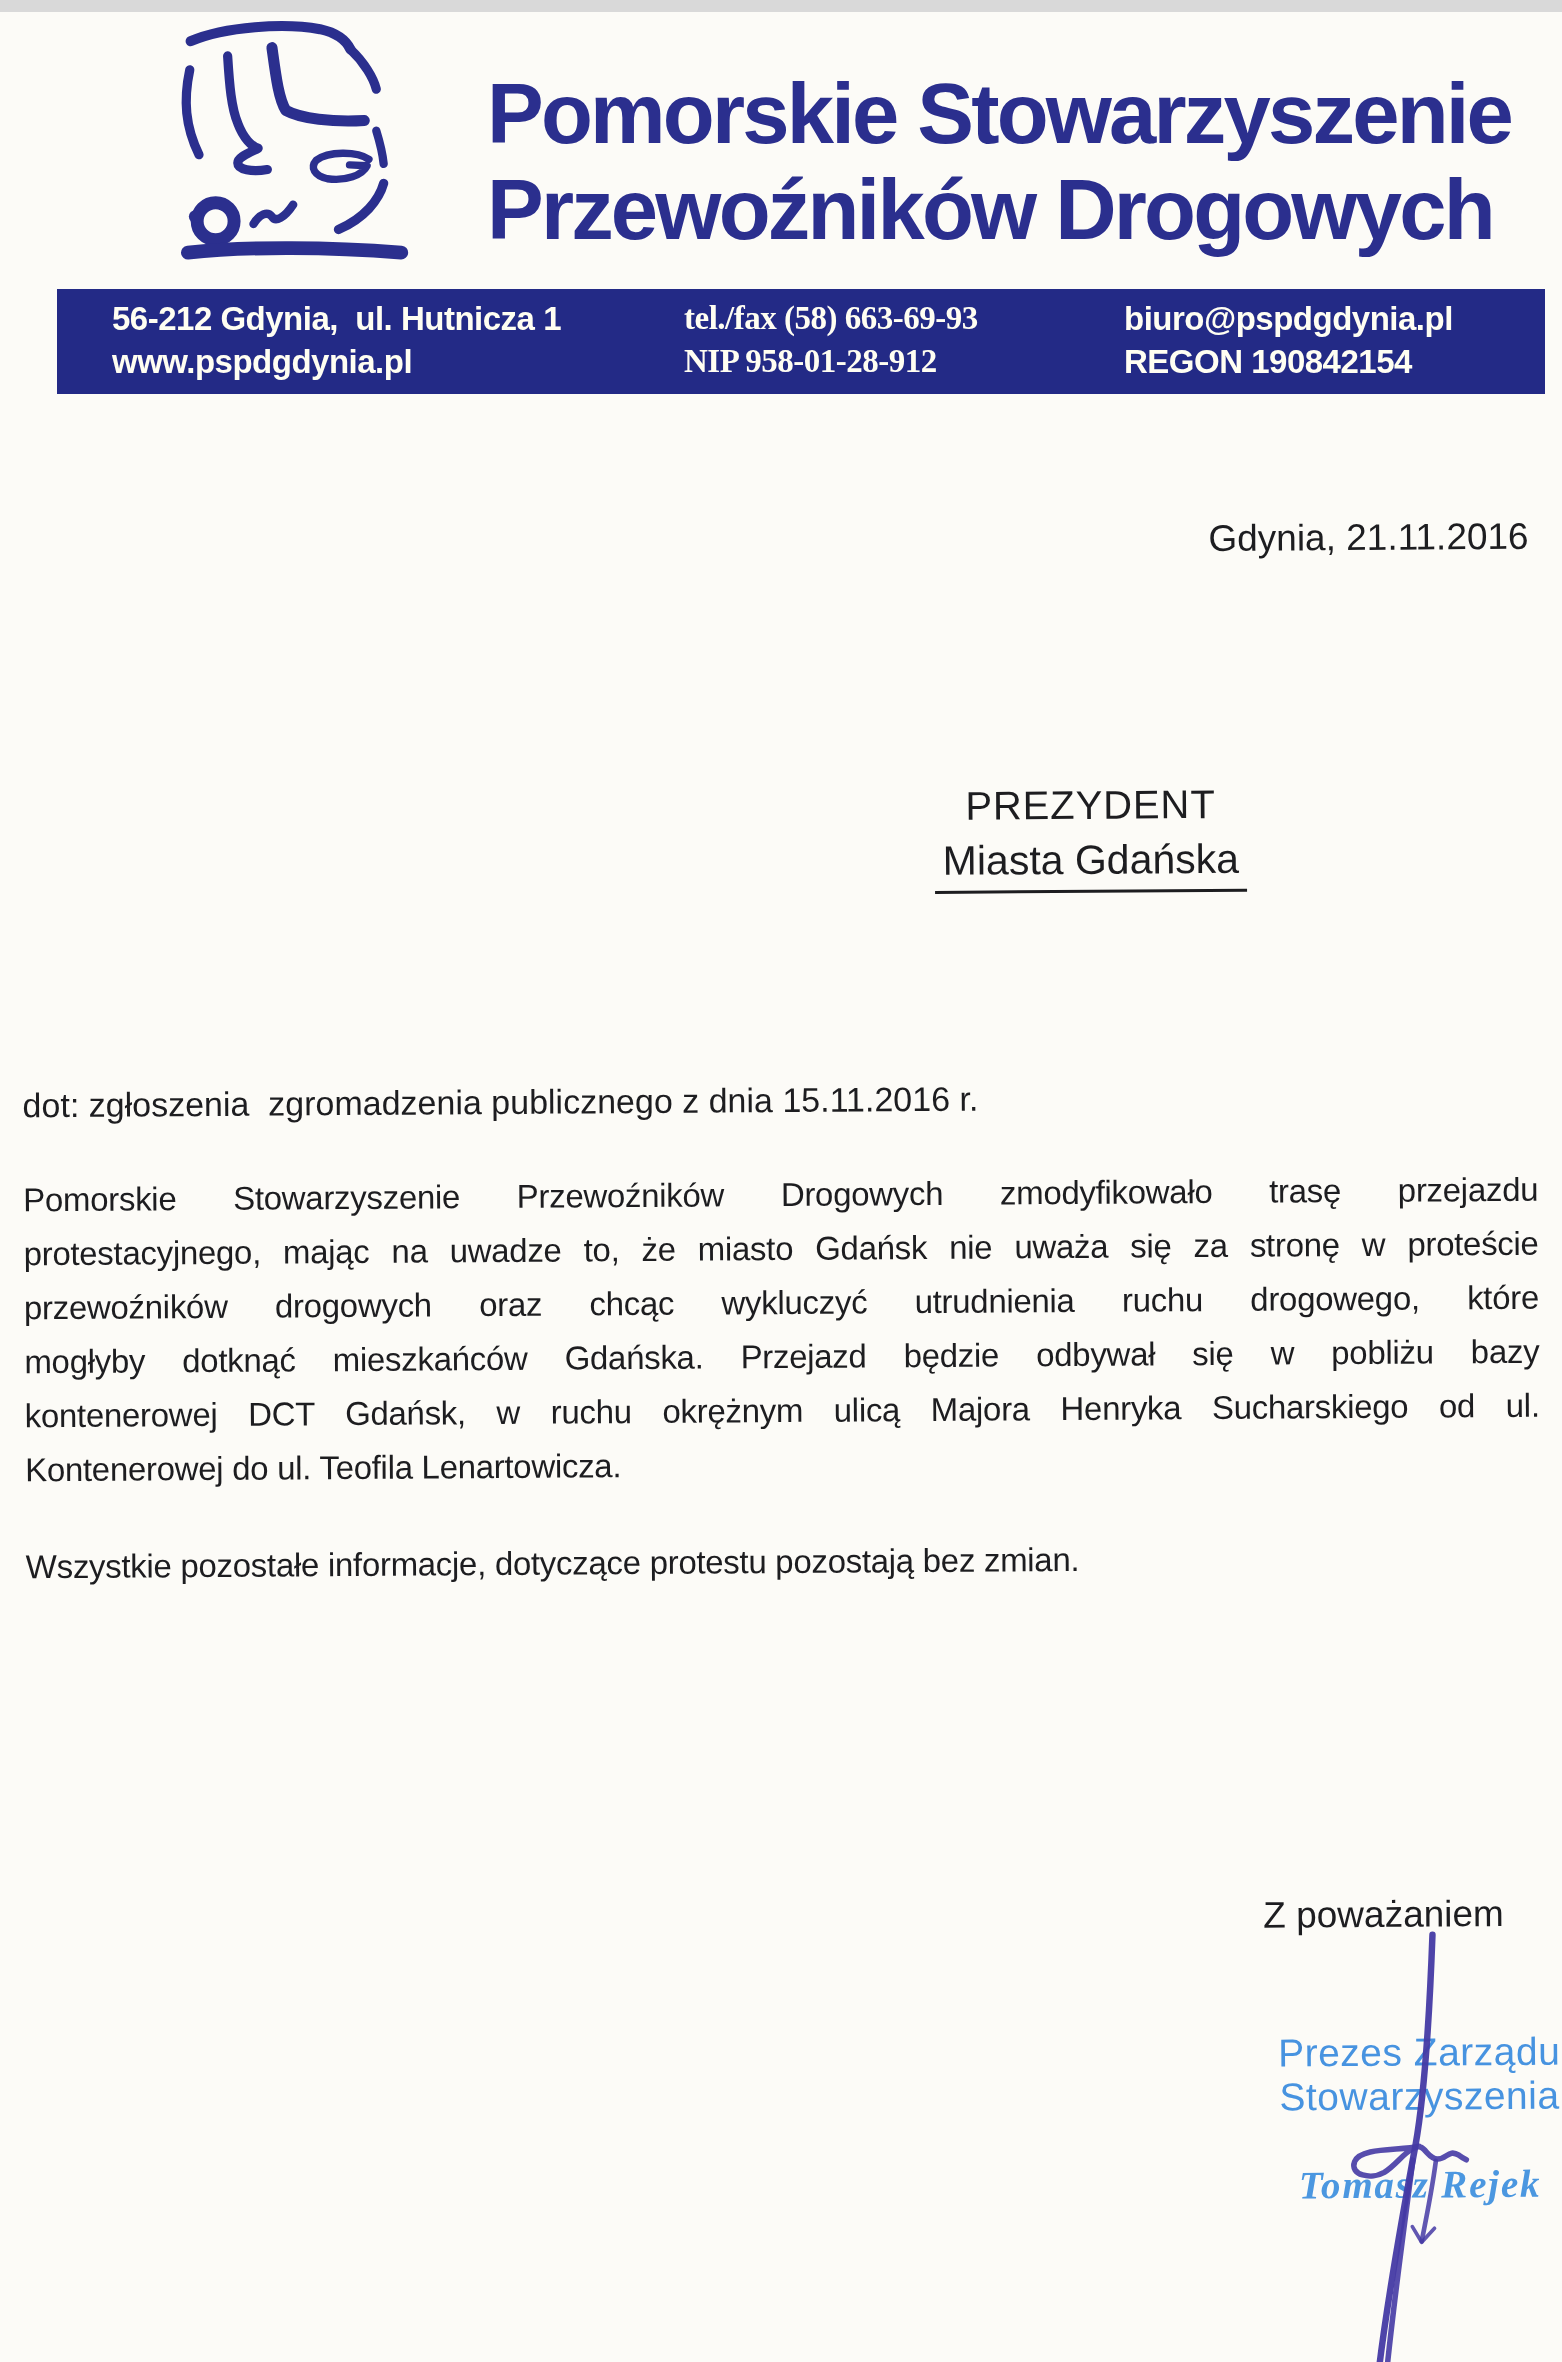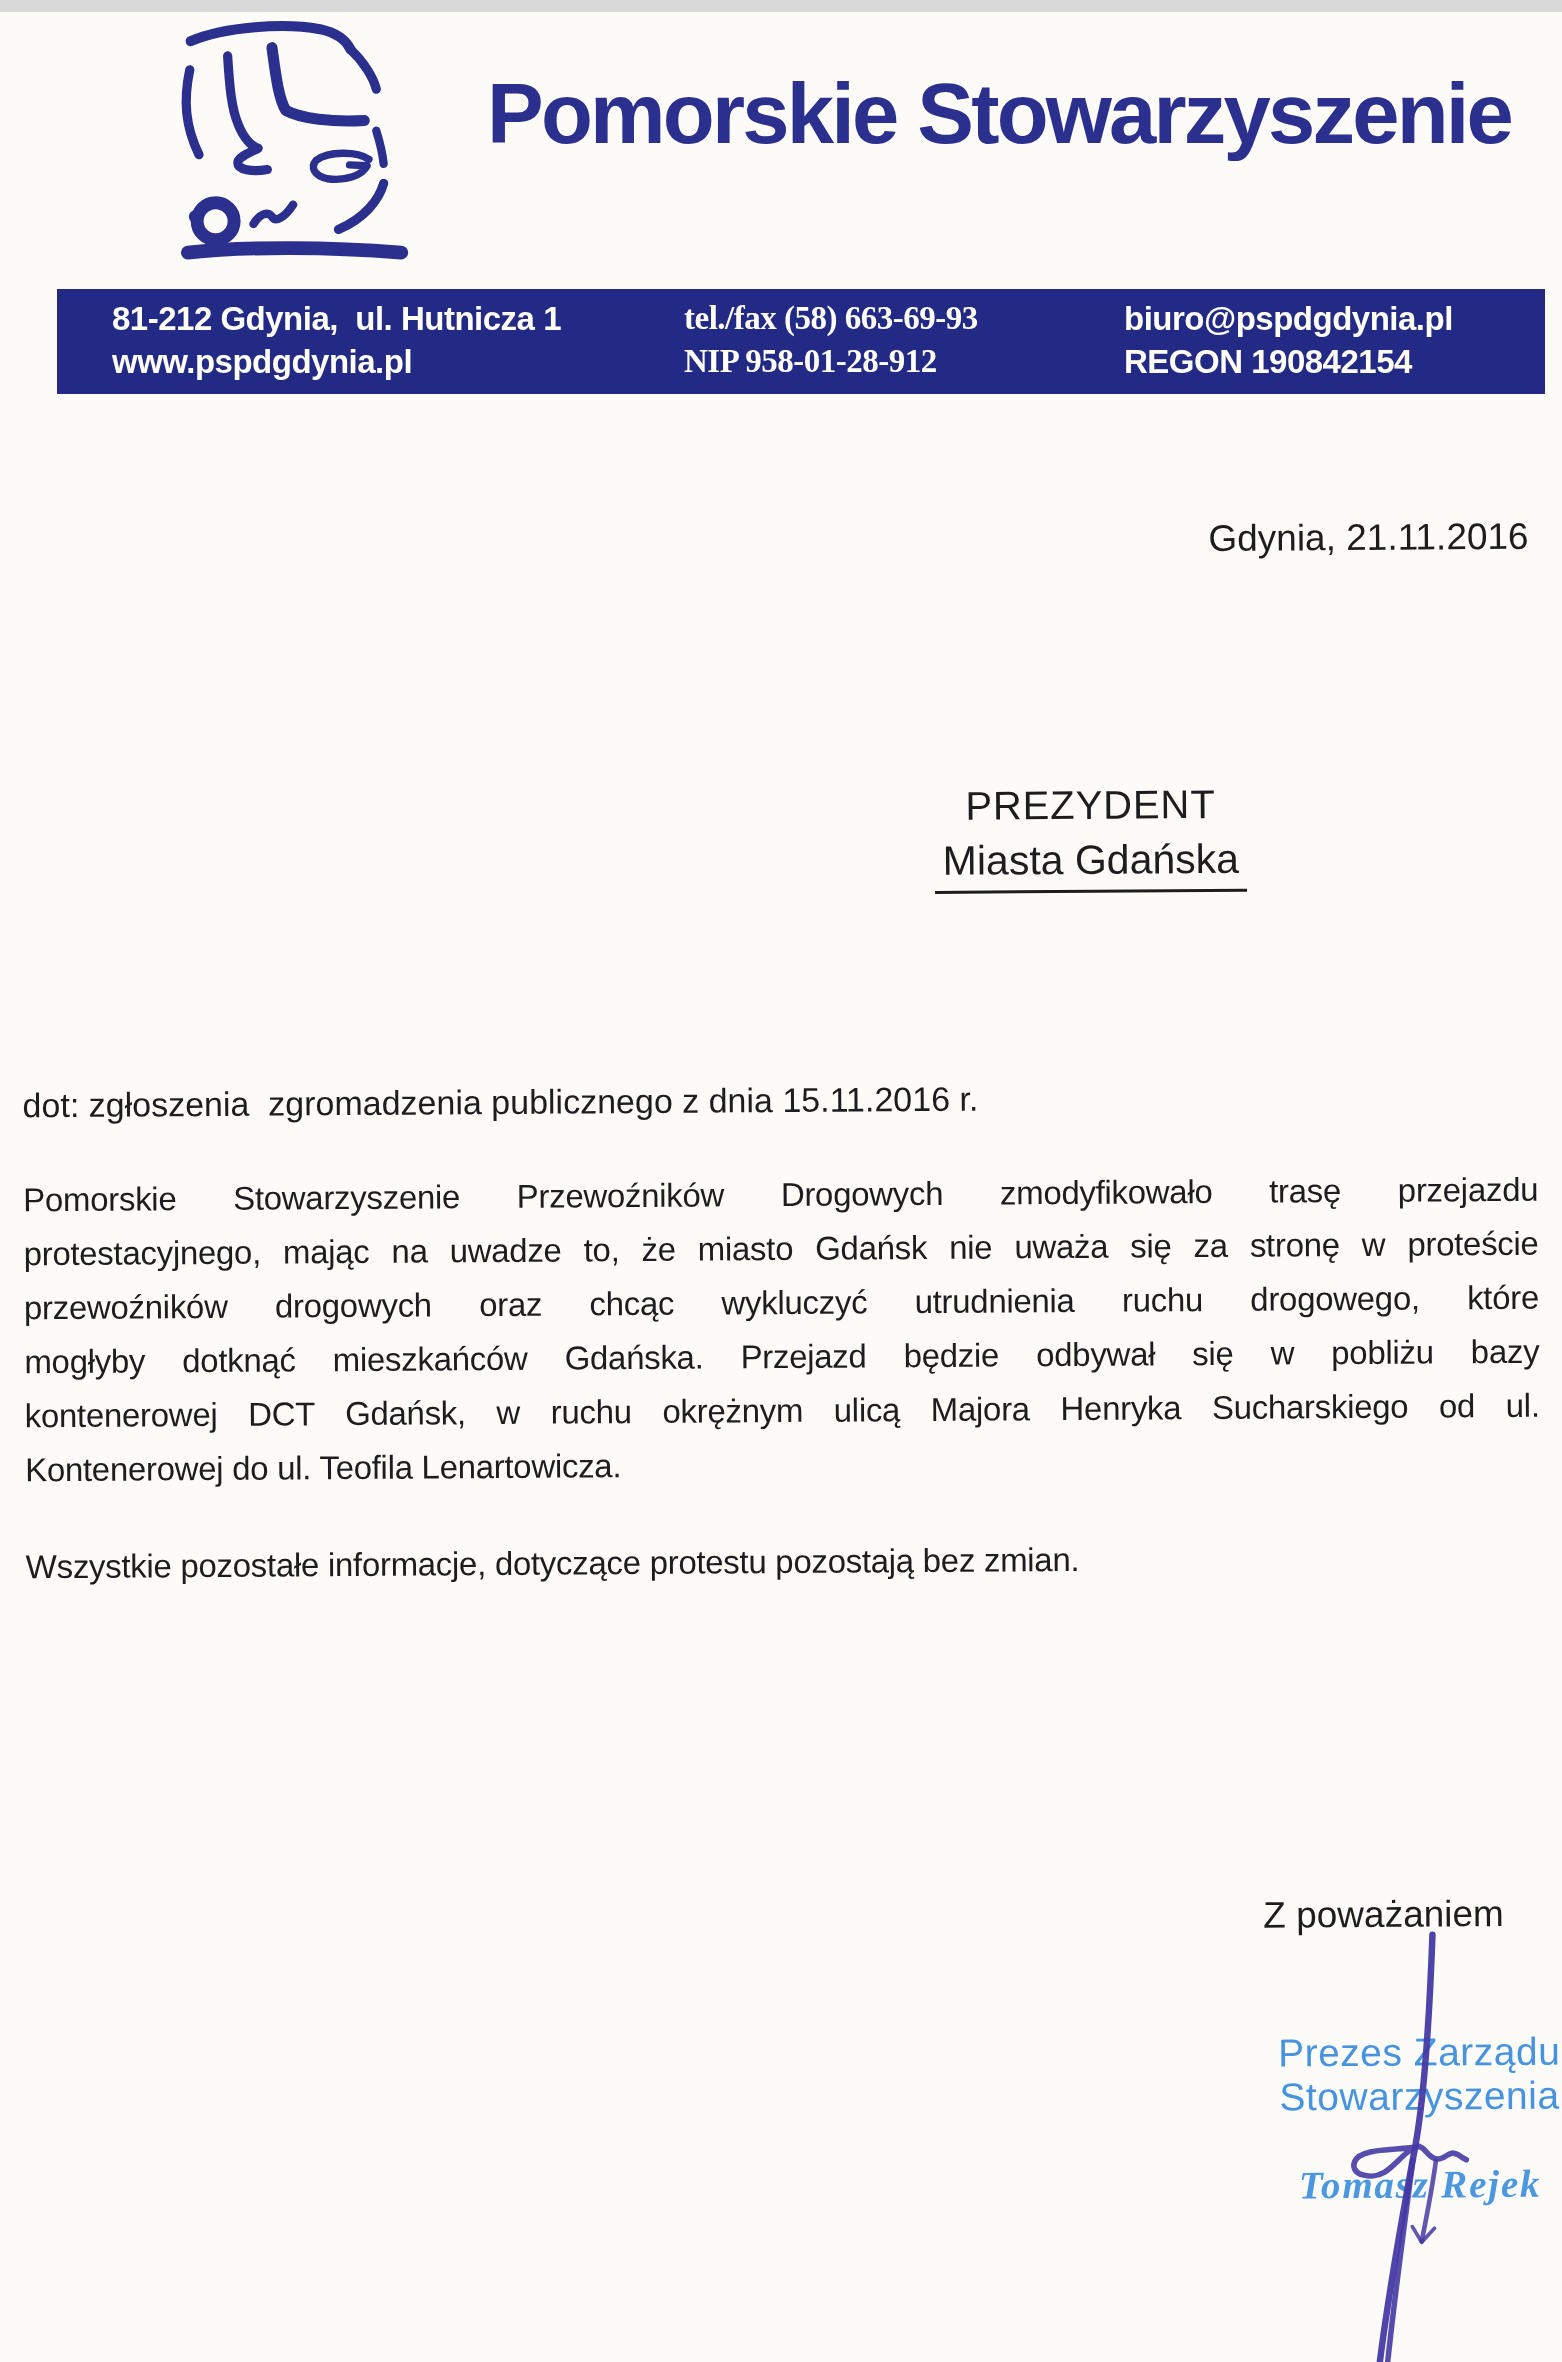--- a/index.html
+++ b/index.html
@@ -58,25 +58,26 @@
       <path d="M 251 152 C 238 143 207 143 194 153 C 187 161 192 170 206 173 C 226 176 244 169 249 159 L 230 158" stroke-width="8"></path>
       <path d="M 126 222 C 133 211 141 208 146 214 C 150 220 159 216 169 201" stroke-width="9"></path>
       <circle cx="85" cy="219" r="20" stroke-width="14"></circle>
       <circle cx="63" cy="214" r="7" fill="#2b2f8e" stroke="none"></circle>
       <path d="M 55 253 C 120 246 210 247 286 253" stroke-width="15"></path>
     </g>
   </svg>
 
   <div class="org-title">
     <div>Pomorskie Stowarzyszenie</div>
+    <div>Przewoźników Drogowych</div>
   </div>
 
   <div class="banner">
     <div class="bcol c1">
-      <div class="bline">81-212 Gdynia,  ul. Hutnicza 1</div>
+      <div class="bline">56-212 Gdynia,  ul. Hutnicza 1</div>
       <div class="bline">www.pspdgdynia.pl</div>
     </div>
     <div class="bcol c2">
       <div class="bline">tel./fax (58) 663-69-93</div>
       <div class="bline">NIP 958-01-28-912</div>
     </div>
     <div class="bcol c3">
       <div class="bline">biuro@pspdgdynia.pl</div>
       <div class="bline">REGON 190842154</div>
     </div>

